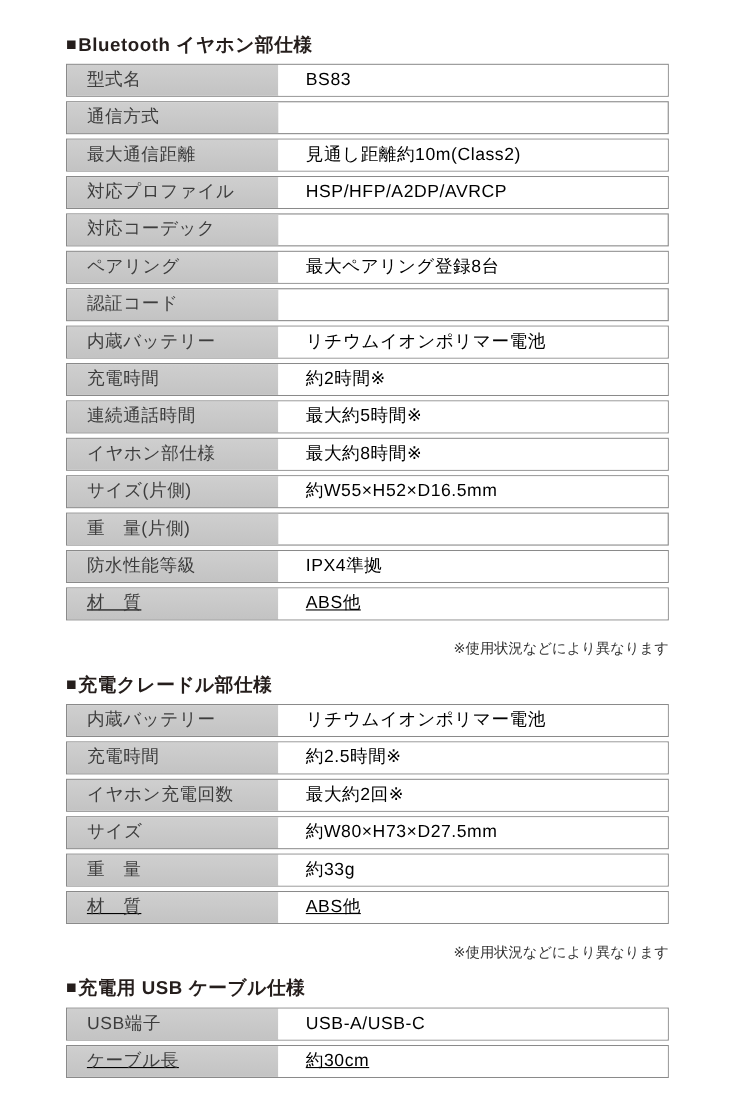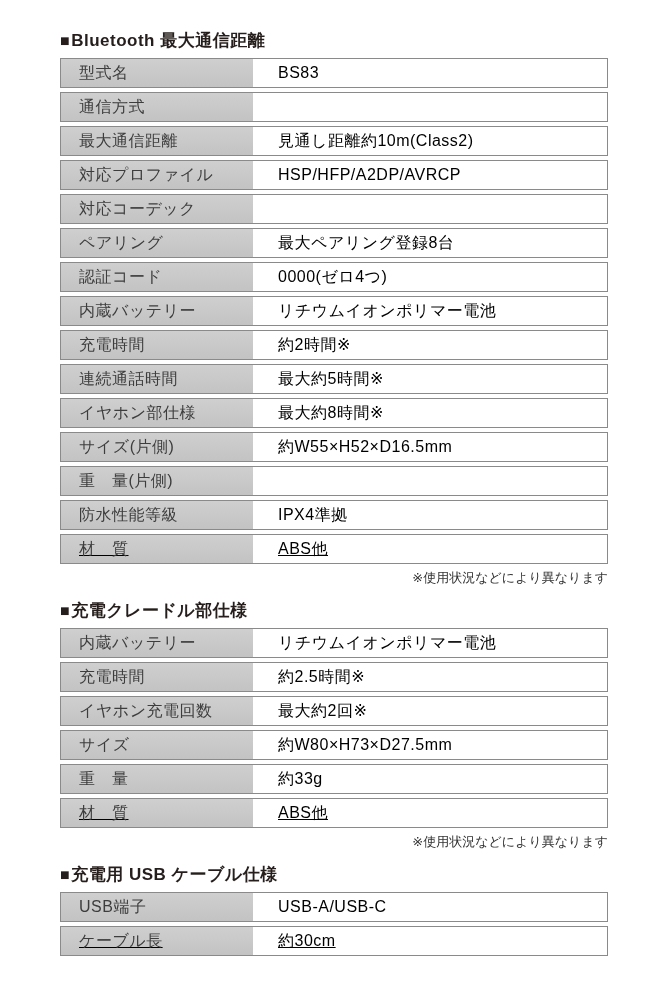--- a/index.html
+++ b/index.html
@@ -75,35 +75,35 @@
     letter-spacing: 0.5px;
     white-space: nowrap;
     overflow: hidden;
   }
   .footnote {
     width: 548px;
     text-align: right;
     font-size: 13px;
     color: #333333;
     line-height: 16px;
-    margin-top: 6px;
+    margin-top: 18px;
   }
   .section { margin-bottom: 0; }
   .section + .section { margin-top: 15px; }
 </style>
 </head>
 <body>
 
 <div class="page">
   <div class="content">
 
     <div class="section">
       <div class="section-heading">
         <span class="bullet">■</span>
-        <span>Bluetooth 最大通信距離</span>
+        <span>Bluetooth イヤホン部仕様</span>
       </div>
       <div class="spec-table">
           <div class="spec-row">
             <div class="spec-label">型式名</div>
             <div class="spec-value">BS83</div>
           </div>
           <div class="spec-row">
             <div class="spec-label">通信方式</div>
           </div>
           <div class="spec-row">
@@ -116,21 +116,20 @@
           </div>
           <div class="spec-row">
             <div class="spec-label">対応コーデック</div>
           </div>
           <div class="spec-row">
             <div class="spec-label">ペアリング</div>
             <div class="spec-value">最大ペアリング登録8台</div>
           </div>
           <div class="spec-row">
             <div class="spec-label">認証コード</div>
-            <div class="spec-value">0000(ゼロ4つ)</div>
           </div>
           <div class="spec-row">
             <div class="spec-label">内蔵バッテリー</div>
             <div class="spec-value">リチウムイオンポリマー電池</div>
           </div>
           <div class="spec-row">
             <div class="spec-label">充電時間</div>
             <div class="spec-value">約2時間※</div>
           </div>
           <div class="spec-row">

